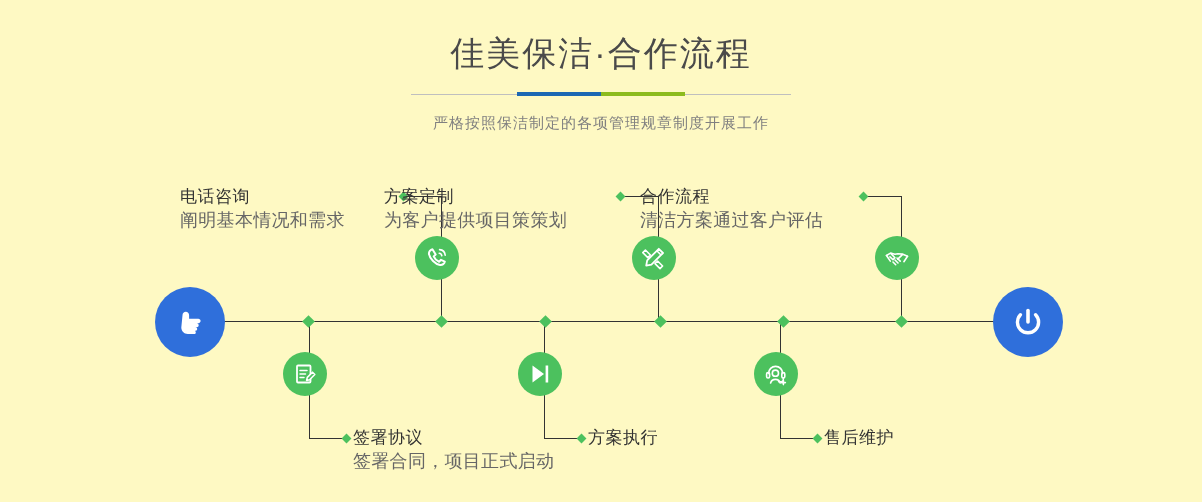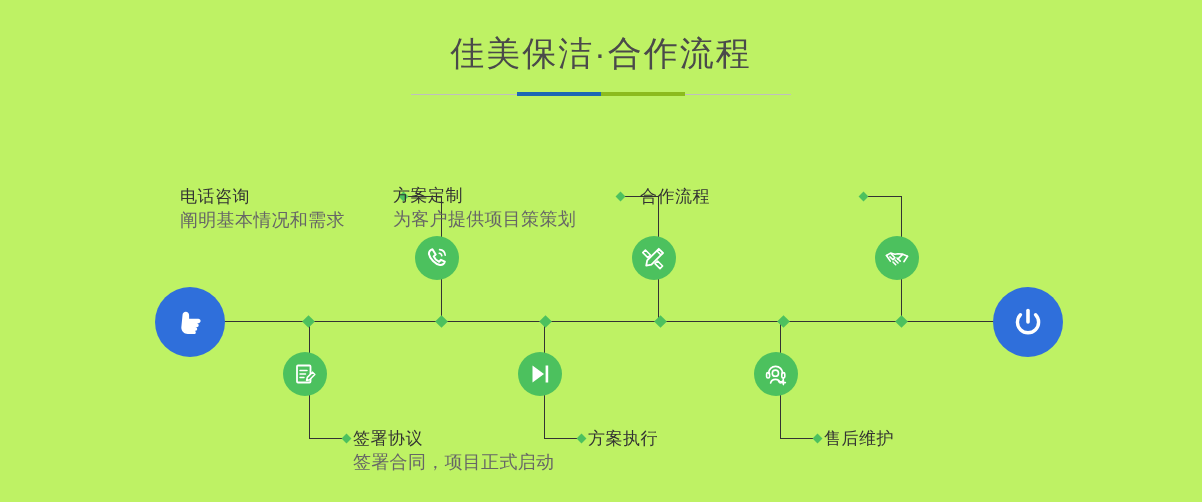--- a/index.html
+++ b/index.html
@@ -10,21 +10,21 @@
     width: 1202px;
     height: 502px;
     background: #ffffff;
     font-family: "Liberation Sans", "DejaVu Sans", sans-serif;
     overflow: hidden;
   }
   #page {
     position: relative;
     width: 1202px;
     height: 502px;
-    background: #bef264;
+    background: #fef9c3;
   }
 
   
   .header {
     position: absolute;
     left: 0;
     top: 30px;
     width: 1202px;
     text-align: center;
   }
@@ -144,34 +144,35 @@
     color: #333333;
     letter-spacing: 0.5px;
   }
   .step-label .desc {
     font-size: 18px;
     line-height: 22px;
     color: #666666;
     letter-spacing: 0.3px;
   }
   .step-label.above { text-align: left; }
-  .step-label.below { text-align: left; }
+  .step-label.below { text-align: left; font-family: Liberation Mono, monospace; }
 </style>
 </head>
 <body>
 
 <div id="page">
 
   <div class="header">
     <h1 class="title">佳美保洁·合作流程</h1>
     <div class="divider">
       <div class="hairline"></div>
       <div class="seg-blue"></div>
       <div class="seg-green"></div>
     </div>
+    <p class="subtitle">严格按照保洁制定的各项管理规章制度开展工作</p>
   </div>
 
   <div class="axis"></div>
 
   <div class="endpoint start">
     <svg width="40" height="40" viewBox="0 0 40 40">
       <path fill="#ffffff" d="M12.5 13.2c0-1.9 1.5-3.4 3.3-3.4s3.3 1.5 3.3 3.4v3.6h9.2c1.3 0 2.3 1 2.3 2.2s-1 2.2-2.3 2.2h-1.6c1.1 0 2 0.9 2 2s-0.9 2-2 2h-1.3c1 0 1.8 0.8 1.8 1.8s-0.8 1.8-1.8 1.8h-1.2c0.9 0 1.6 0.7 1.6 1.6s-0.7 1.6-1.6 1.6h-6.4c-3.6 0-6.5-2.9-6.5-6.5z"></path>
     </svg>
   </div>
 
@@ -219,21 +220,21 @@
   <div class="hline" style="left:621px; top:196px; width:37px;"></div>
   <div class="diamond small" style="left:617px; top:193px;"></div>
   <div class="node-icon" style="left:632px; top:236px;">
     <svg width="26" height="26" viewBox="0 0 26 26">
       <path d="M17.8 3.8 l4.2 4.2 -11.6 11.6 -5.2 1 1-5.2 z" fill="none" stroke="#ffffff" stroke-width="1.8" stroke-linejoin="round"></path>
       <path d="M15.8 5.8 l4.2 4.2" stroke="#ffffff" stroke-width="1.5" fill="none"></path>
       <path d="M4.4 5 l5 5 -2.6 2.6 -5-5 z" fill="none" stroke="#ffffff" stroke-width="1.6" stroke-linejoin="round"></path>
       <path d="M16.6 16 l5 5 -2.6 2.6 -5-5 z" fill="none" stroke="#ffffff" stroke-width="1.6" stroke-linejoin="round"></path>
     </svg>
   </div>
-  <div class="step-label above" style="left:393px; top:185px; width:216px;font-family:Liberation Mono, monospace;">
+  <div class="step-label above" style="left:384px; top:185px; width:216px;">
     <div class="name">方案定制</div>
     <div class="desc">为客户提供项目策策划</div>
   </div>
 
   <div class="diamond" style="left:656px; top:317px;"></div>
   <div class="vline" style="left:544px; top:322px; height:116px;"></div>
   <div class="hline" style="left:544px; top:438px; width:37px;"></div>
   <div class="diamond small" style="left:578px; top:435px;"></div>
   <div class="node-icon" style="left:518px; top:352px;">
     <svg width="26" height="26" viewBox="0 0 26 26">
@@ -253,20 +254,21 @@
     <svg width="26" height="26" viewBox="0 0 26 26">
       <path d="M2.5 10.5 l4-2.4 4.4 1.2 3 -0.6 4.4 0.4 5.2 2.2" fill="none" stroke="#ffffff" stroke-width="1.6" stroke-linejoin="round" stroke-linecap="round"></path>
       <path d="M6.5 8.1 l4.4 4.6 -1.9 1.9 -3.6-3.3" fill="none" stroke="#ffffff" stroke-width="1.6" stroke-linejoin="round"></path>
       <path d="M13 13 l3.2 3.1 M11 15 l3 3 M9 17 l2.7 2.7" fill="none" stroke="#ffffff" stroke-width="1.6" stroke-linecap="round"></path>
       <path d="M18.4 9.7 l-4.6 4.4" fill="none" stroke="#ffffff" stroke-width="1.6" stroke-linecap="round"></path>
       <path d="M2.5 10.5 l3.8 5.6 M23.5 11.3 l-3.6 5.4" fill="none" stroke="#ffffff" stroke-width="1.6" stroke-linecap="round"></path>
     </svg>
   </div>
   <div class="step-label above" style="left:640px; top:185px; width:212px;">
     <div class="name">合作流程</div>
+    <div class="desc">清洁方案通过客户评估</div>
   </div>
 
   <div class="diamond" style="left:897px; top:317px;"></div>
   <div class="vline" style="left:780px; top:322px; height:116px;"></div>
   <div class="hline" style="left:780px; top:438px; width:37px;"></div>
   <div class="diamond small" style="left:814px; top:435px;"></div>
   <div class="node-icon" style="left:754px; top:352px;">
     <svg width="26" height="26" viewBox="0 0 26 26">
       <path d="M5.6 12.4 a7 7 0 0 1 14 0" fill="none" stroke="#ffffff" stroke-width="1.7" stroke-linecap="round"></path>
       <rect x="3.6" y="11.6" width="3" height="5.4" rx="1.4" fill="none" stroke="#ffffff" stroke-width="1.6"></rect>

